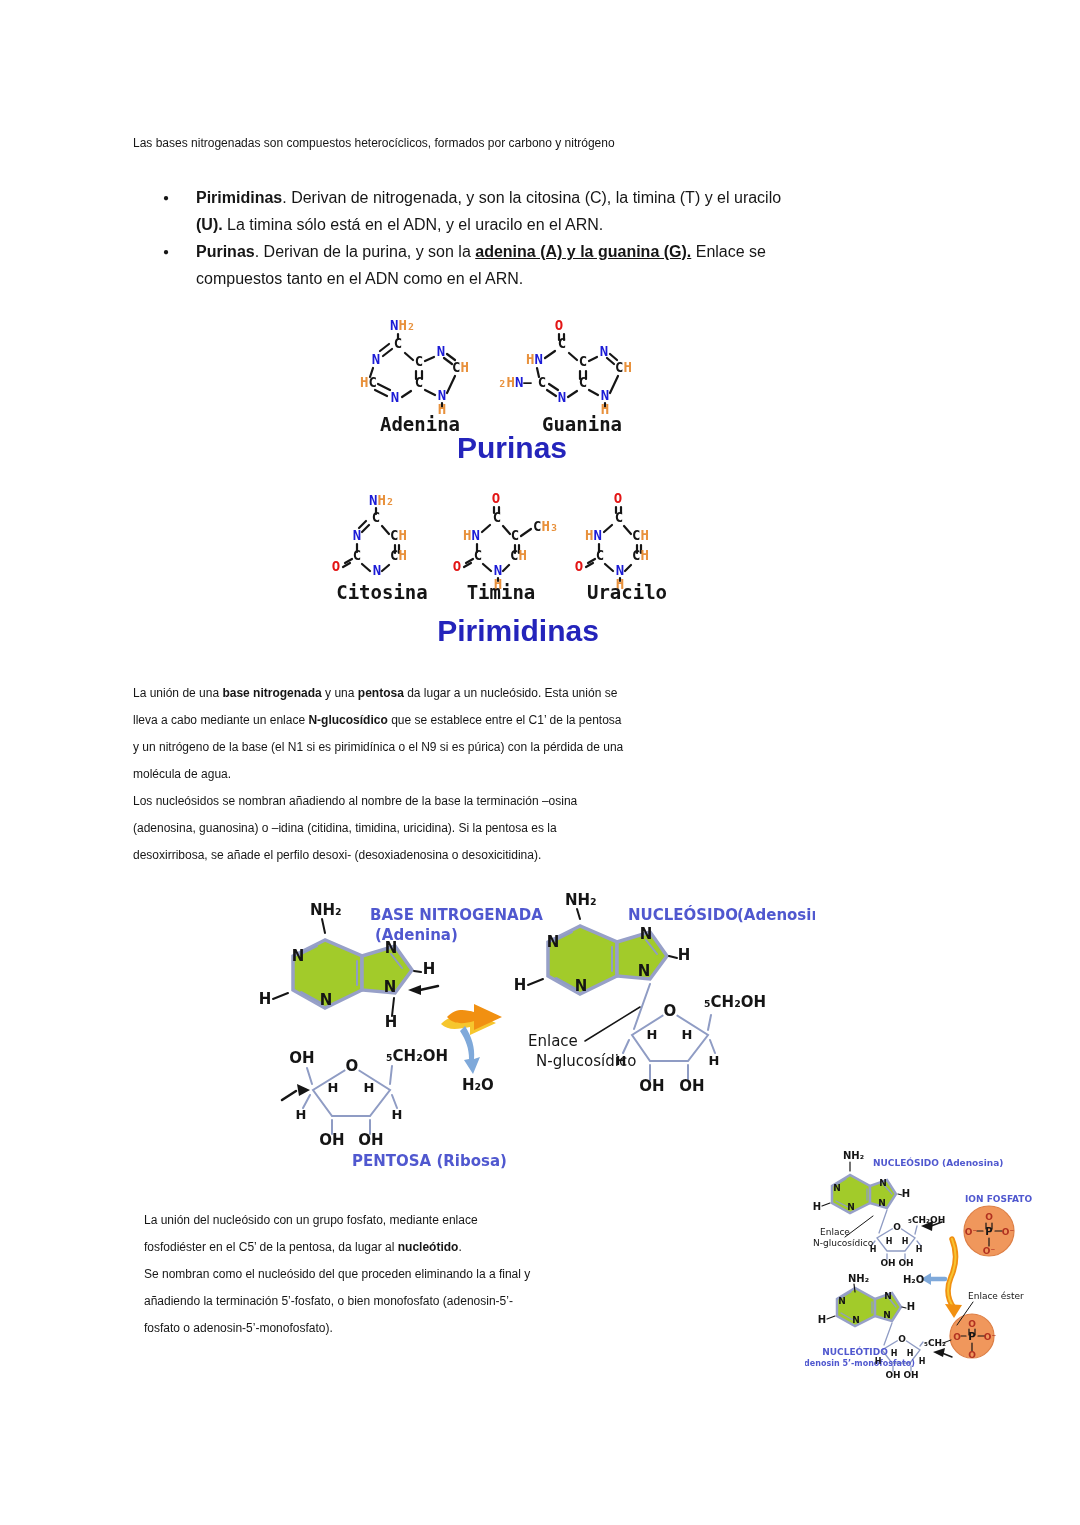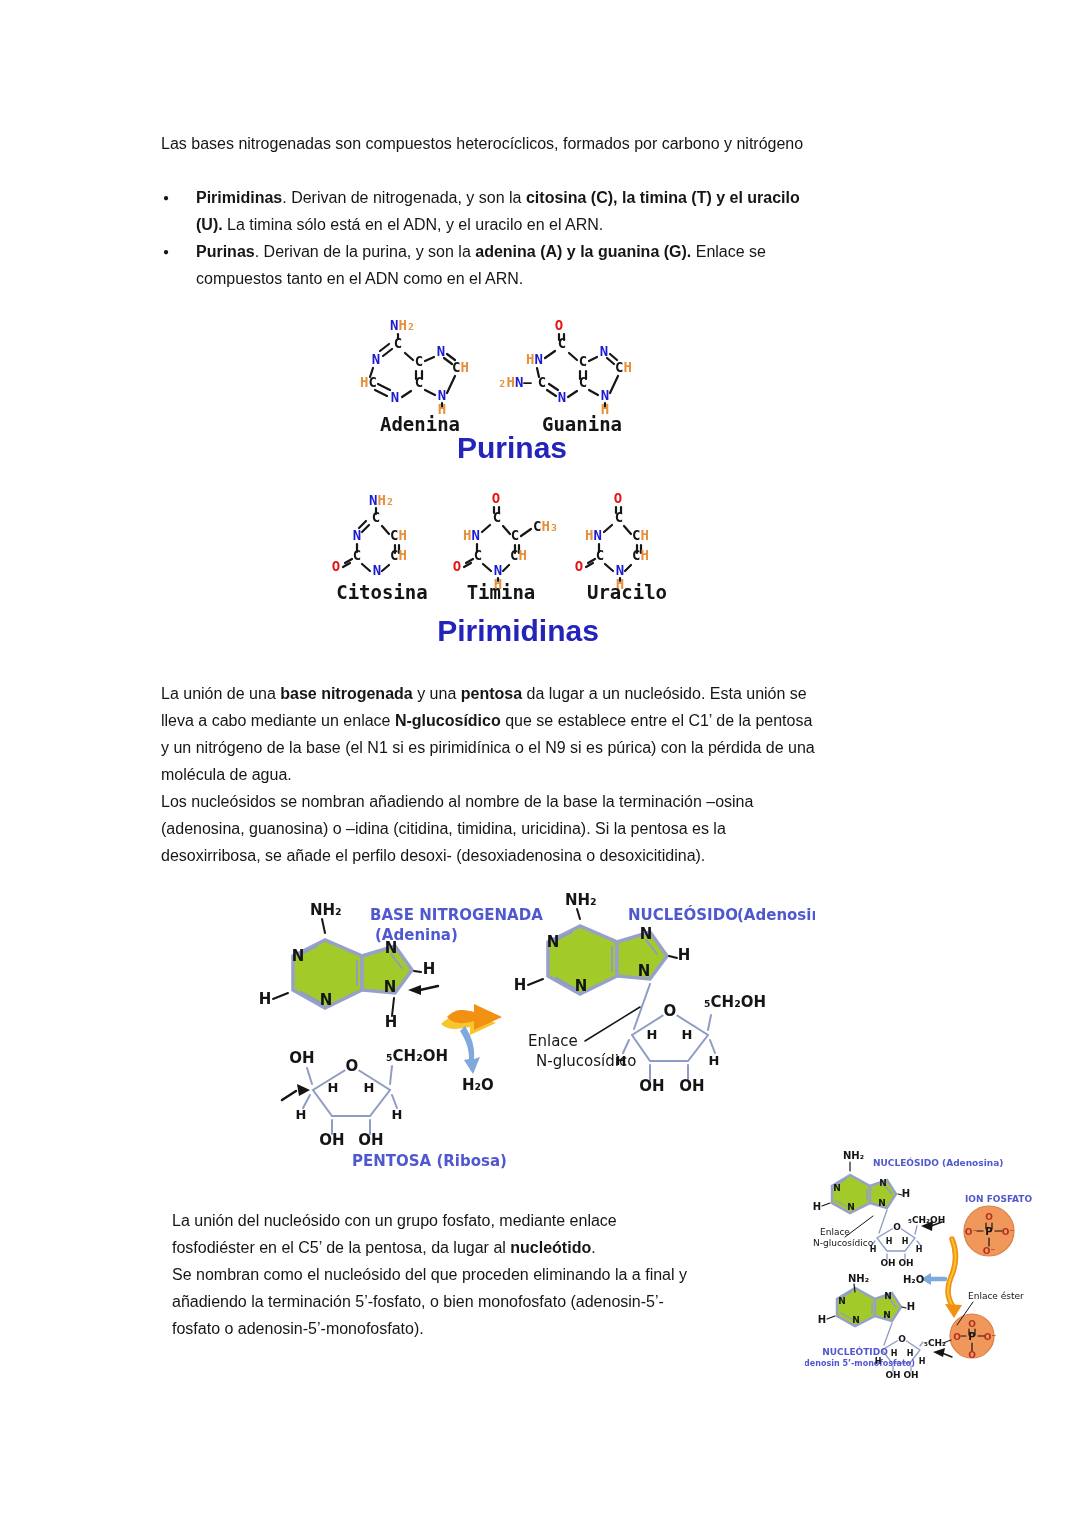--- a/index.html
+++ b/index.html
@@ -1,18 +1,18 @@
 <!DOCTYPE html>
 <html><head>
 <meta charset="utf-8">
 <style>
   html,body{margin:0;padding:0;background:#fff;}
   body{width:1080px;height:1525px;position:relative;overflow:hidden;
        font-family:"Liberation Sans",sans-serif;color:#161616;}
-  .textblock{position:absolute;font-size:16px;line-height:27px;margin-left:28px;}
+  .textblock{position:absolute;font-size:12px;line-height:27px;}
   #p1{left:133px;top:130px;width:850px;}
   #bullets{position:absolute;left:133px;top:184px;width:850px;font-size:16px;line-height:27px;}
   .bullet{position:relative;padding-left:63px;}
   .dot{position:absolute;left:30px;top:0;font-size:10px;line-height:27px;}
   #p2{left:133px;top:680px;width:860px;}
   #p3{left:144px;top:1207px;width:720px;}
   .fig{position:absolute;}
   #fig-purinas{left:330px;top:303px;}
   #fig-pirimidinas{left:305px;top:483px;}
   #fig-nucleosido{left:240px;top:893px;}
@@ -20,25 +20,25 @@
   svg text{user-select:none;}
 </style>
 </head>
 <body>
 
 <div class="textblock" id="p1"><span>Las bases nitrogenadas son compuestos heterocíclicos, formados por carbono y nitrógeno</span><br></div>
 
 <div id="bullets">
   <div class="bullet">
     <span class="dot">●</span>
-    <div class="btext"><span style="font-weight: bold;">Pirimidinas</span><span>. Derivan de nitrogenada, y son la </span><span style="font-weight: bold;">citosina (C), la timina (T) y el uracilo</span><br><span style="font-weight: bold;">(U).</span><span> La timina sólo está en el ADN, y el uracilo en el ARN.</span></div>
+    <div class="btext"><span style="font-weight: bold;">Pirimidinas</span><span>. Derivan de nitrogenada, y son la </span><span style="font-weight: normal;">citosina (C), la timina (T) y el uracilo</span><br><span style="font-weight: bold;">(U).</span><span> La timina sólo está en el ADN, y el uracilo en el ARN.</span></div>
   </div>
   <div class="bullet">
     <span class="dot">●</span>
-    <div class="btext"><span style="font-weight: bold;">Purinas</span><span>. Derivan de la purina, y son la </span><span style="font-weight: bold;">adenina (A) y la guanina (G).</span><span> Enlace se</span><br><span>compuestos tanto en el ADN como en el ARN.</span></div>
+    <div class="btext"><span style="font-weight: bold;">Purinas</span><span>. Derivan de la purina, y son la </span><span style="font-weight: bold; text-decoration: underline;">adenina (A) y la guanina (G).</span><span> Enlace se</span><br><span>compuestos tanto en el ADN como en el ARN.</span></div>
   </div>
 </div>
 
 <div class="fig" id="fig-purinas"><svg viewBox="0 0 360 162" width="360" height="162">
       <line x1="68" y1="31" x2="68" y2="36" stroke="#151515" stroke-width="2.2" stroke-linecap="round"></line>
       <line x1="62" y1="46" x2="53" y2="53" stroke="#151515" stroke-width="2.2" stroke-linecap="round"></line>
       <line x1="59" y1="41" x2="50" y2="48" stroke="#151515" stroke-width="2.2" stroke-linecap="round"></line>
       <line x1="43" y1="65" x2="40" y2="74" stroke="#151515" stroke-width="2.2" stroke-linecap="round"></line>
       <line x1="45" y1="87" x2="57" y2="93" stroke="#151515" stroke-width="2.2" stroke-linecap="round"></line>
       <line x1="48" y1="81" x2="60" y2="87" stroke="#151515" stroke-width="2.2" stroke-linecap="round"></line>

